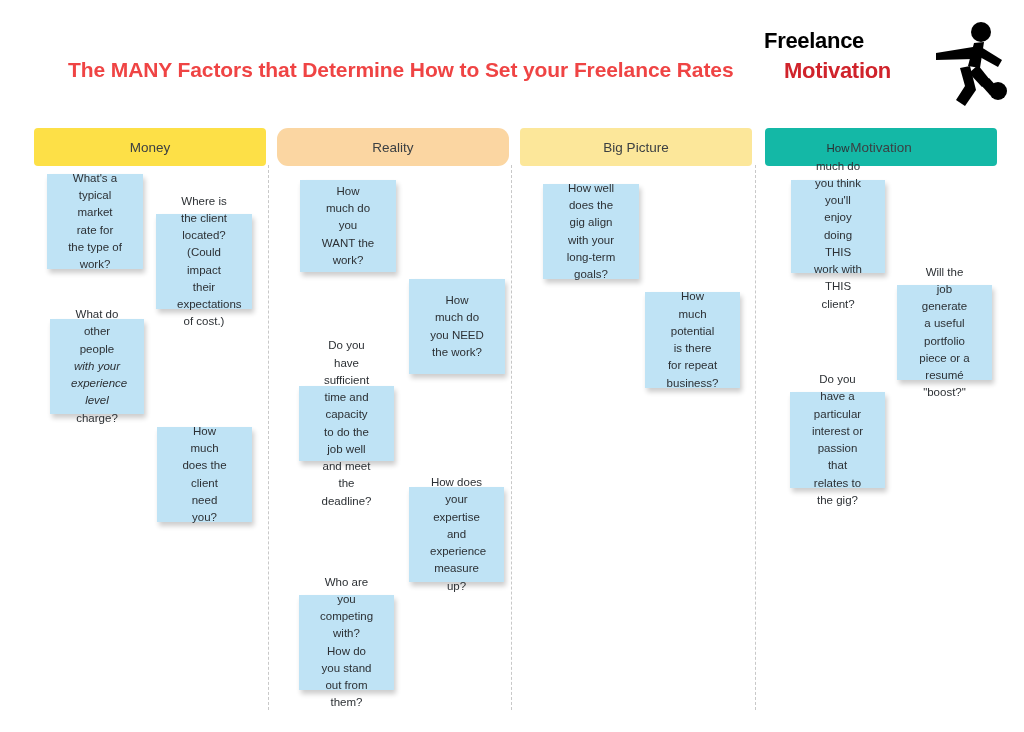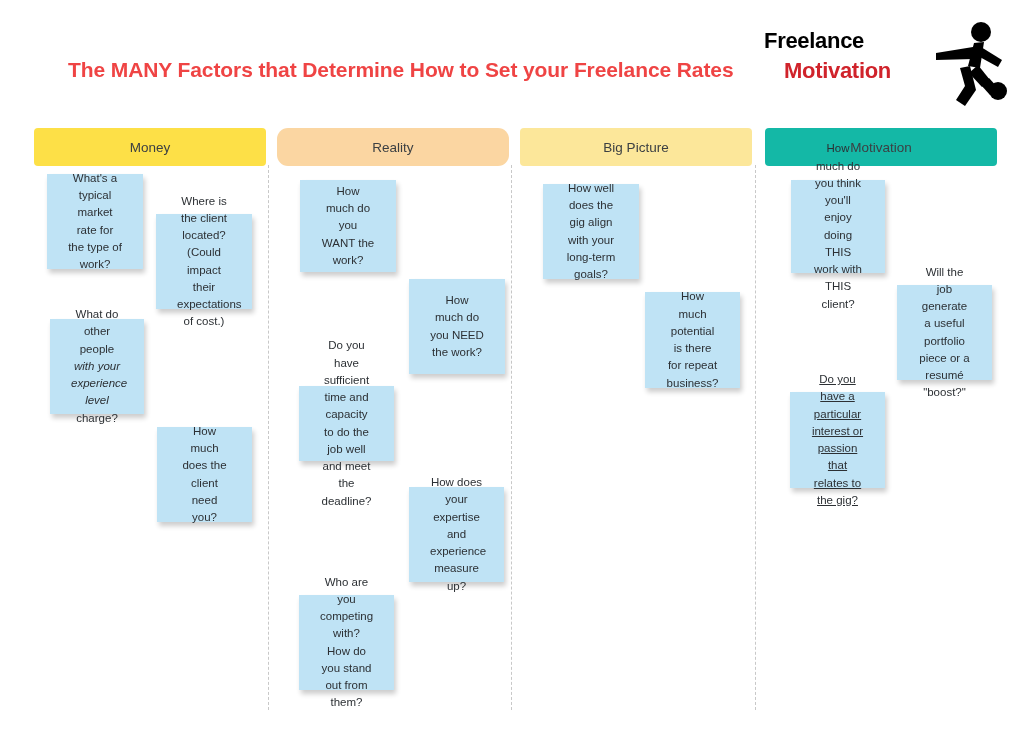--- a/index.html
+++ b/index.html
@@ -175,16 +175,16 @@
     </div>
     <div class="note" style="left: 645px; top: 172px; width: 95px; height: 96px;">
       <span>How much potential is there for repeat business?</span>
     </div>
     <div class="note" style="left: 791px; top: 60px; width: 94px; height: 93px;">
       <span>How much do you think you'll enjoy doing THIS work with THIS client?</span>
     </div>
     <div class="note" style="left: 897px; top: 165px; width: 95px; height: 95px;">
       <span>Will the job generate a useful portfolio piece or a resumé "boost?"</span>
     </div>
-    <div class="note" style="left: 790px; top: 272px; width: 95px; height: 96px; text-decoration: underline;">
+    <div class="note" style="left: 790px; top: 272px; width: 95px; height: 96px;">
       <span>Do you have a particular interest or passion that relates to the gig?</span>
     </div>
   </div>
 
 </body></html>

